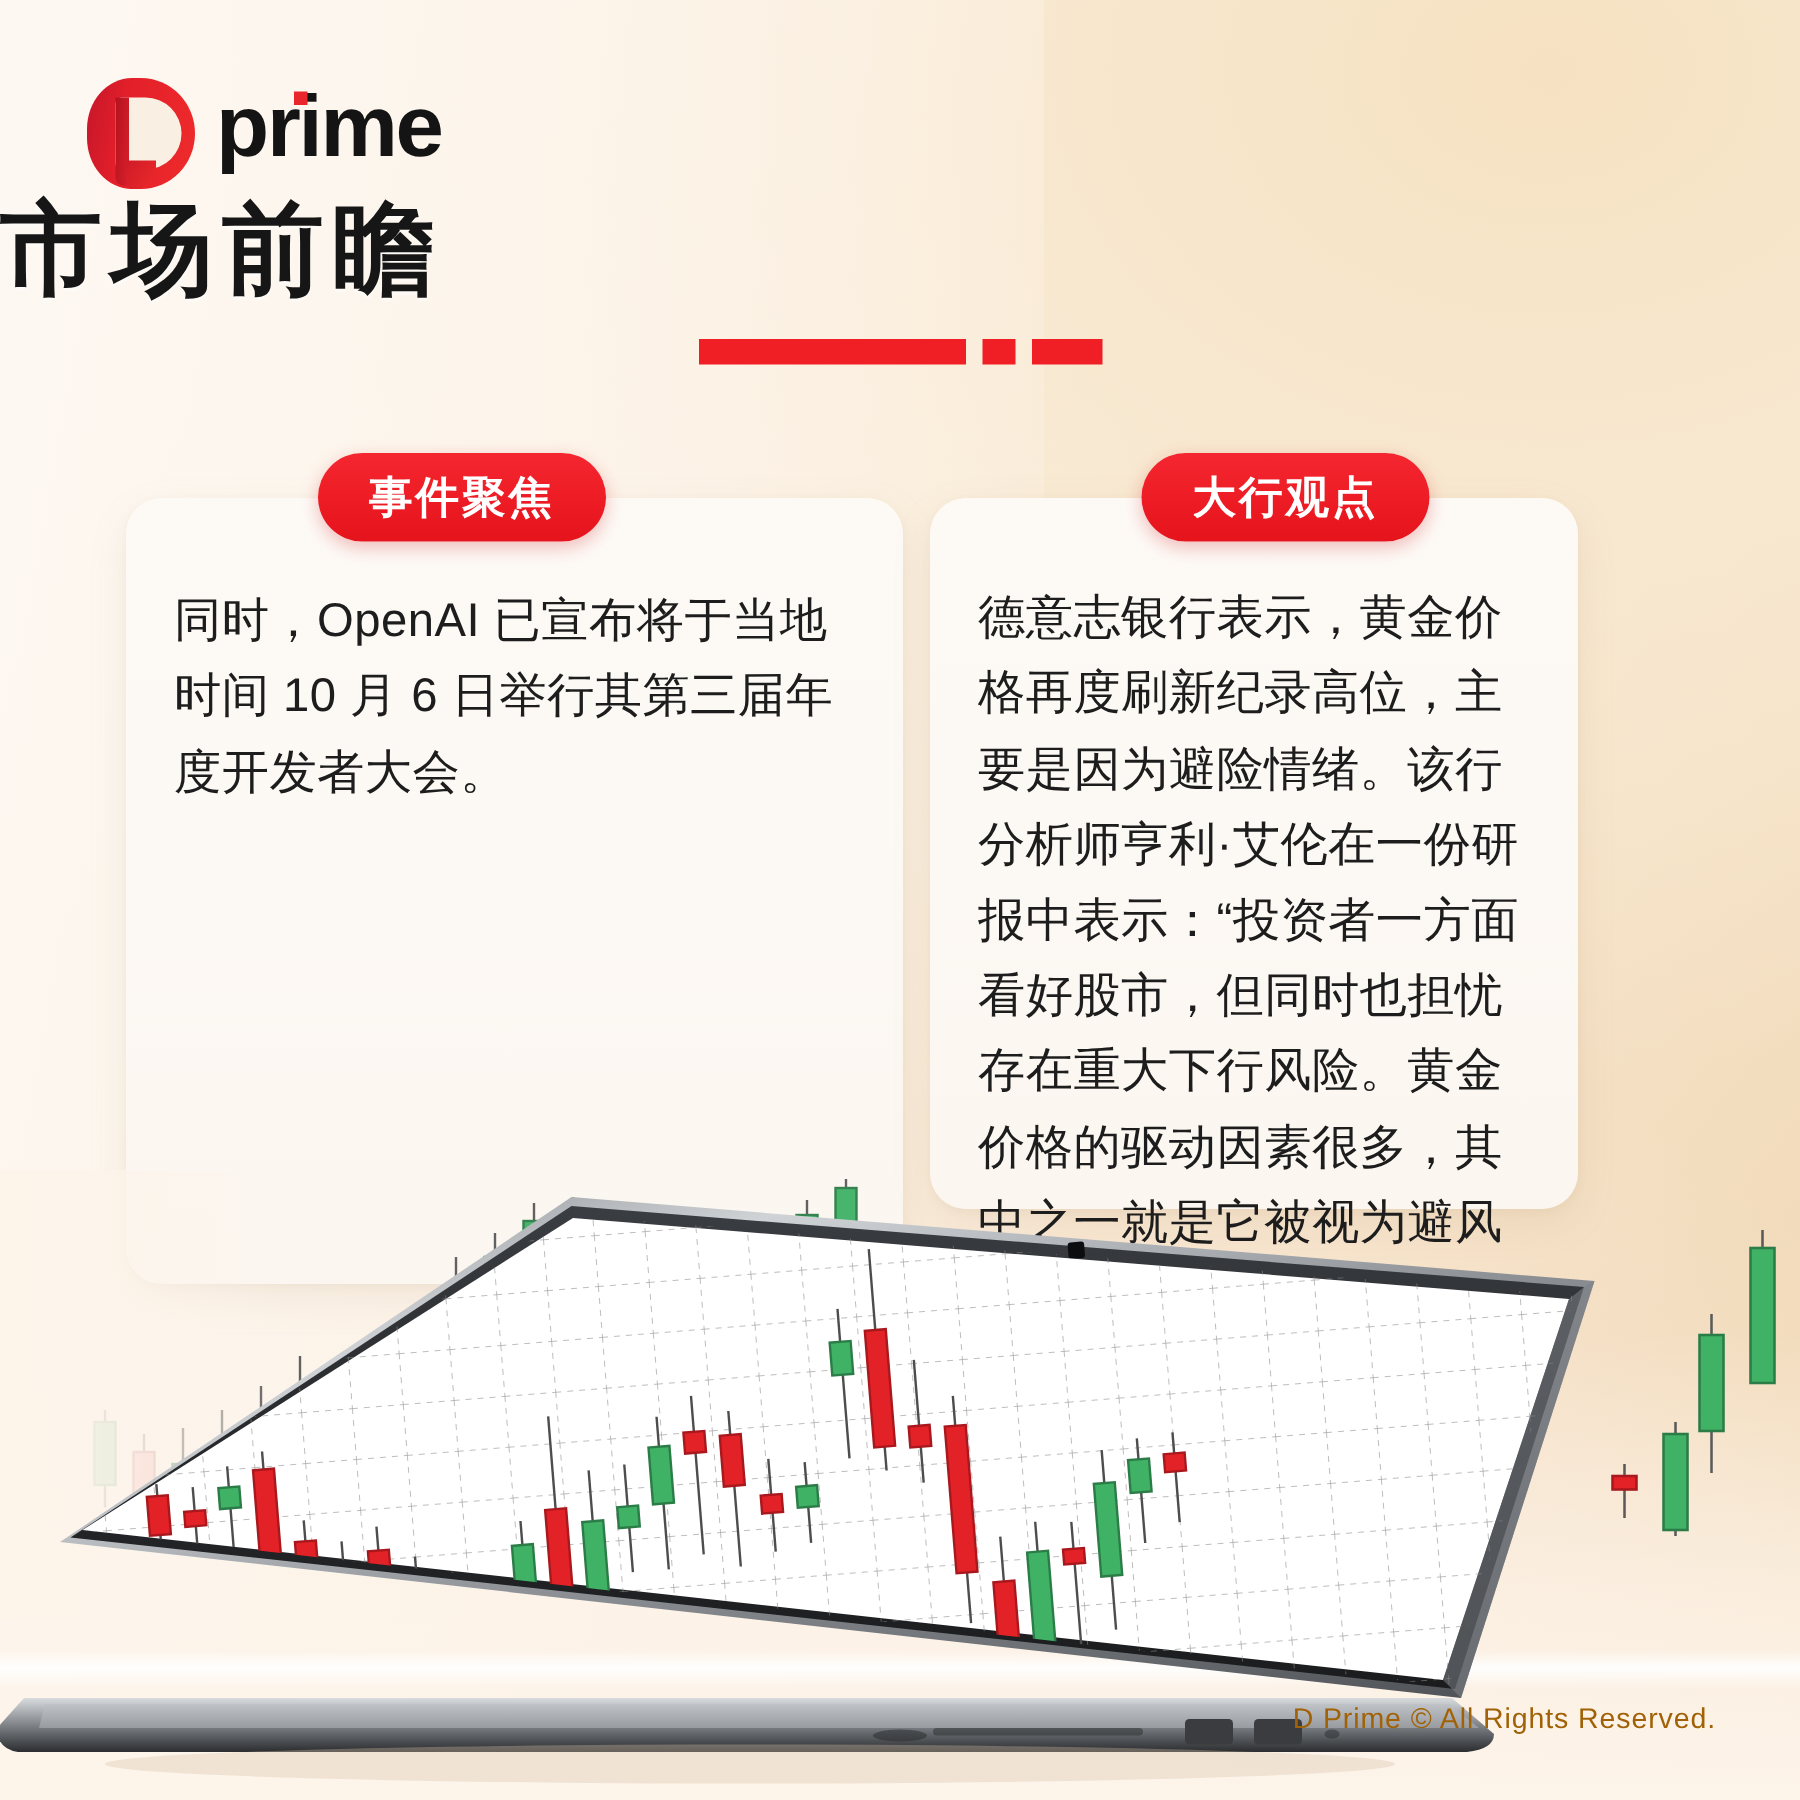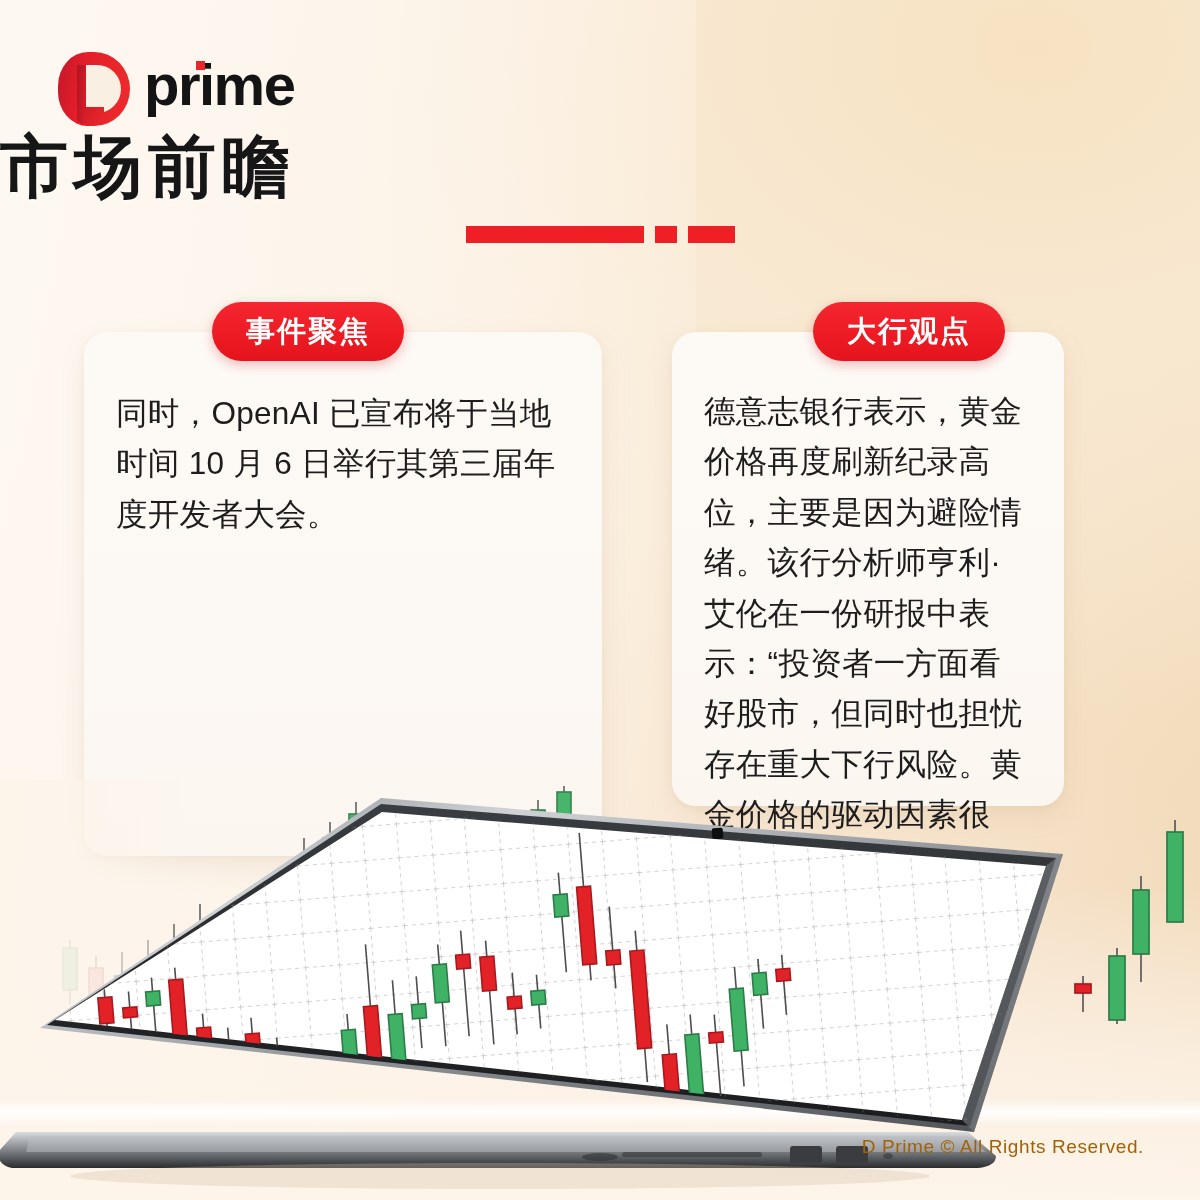--- a/index.html
+++ b/index.html
@@ -76,21 +76,21 @@
   #headline .rule .seg-mid{  width:47px; }
 
   
   .card{
     position:absolute;
     background:linear-gradient(180deg,#fdfaf6 0%,#fcf8f3 55%,#fbf6f0 100%);
     border-radius:24px;
     box-shadow:0 10px 26px rgba(181,148,110,.13), 0 2px 6px rgba(181,148,110,.08);
   }
   #card-left  { left:72px;  top:332px; width:518px; height:524px;margin-left:12px; }
-  #card-right { left:672px; top:332px; width:392px; height:474px; }
+  #card-right { left:620px; top:332px; width:432px; height:474px; }
 
   .badge{
     position:absolute; top:-30px;
     display:flex; align-items:center; justify-content:center;
     height:59px; border-radius:30px;
     background:linear-gradient(180deg,#f42630 0%,#ed1c24 55%,#e5141c 100%);
     box-shadow:0 4px 12px rgba(204,25,30,.28);
     color:#fff; font-size:29px; font-weight:bold; letter-spacing:2px;
     padding:0 34px;
   }

